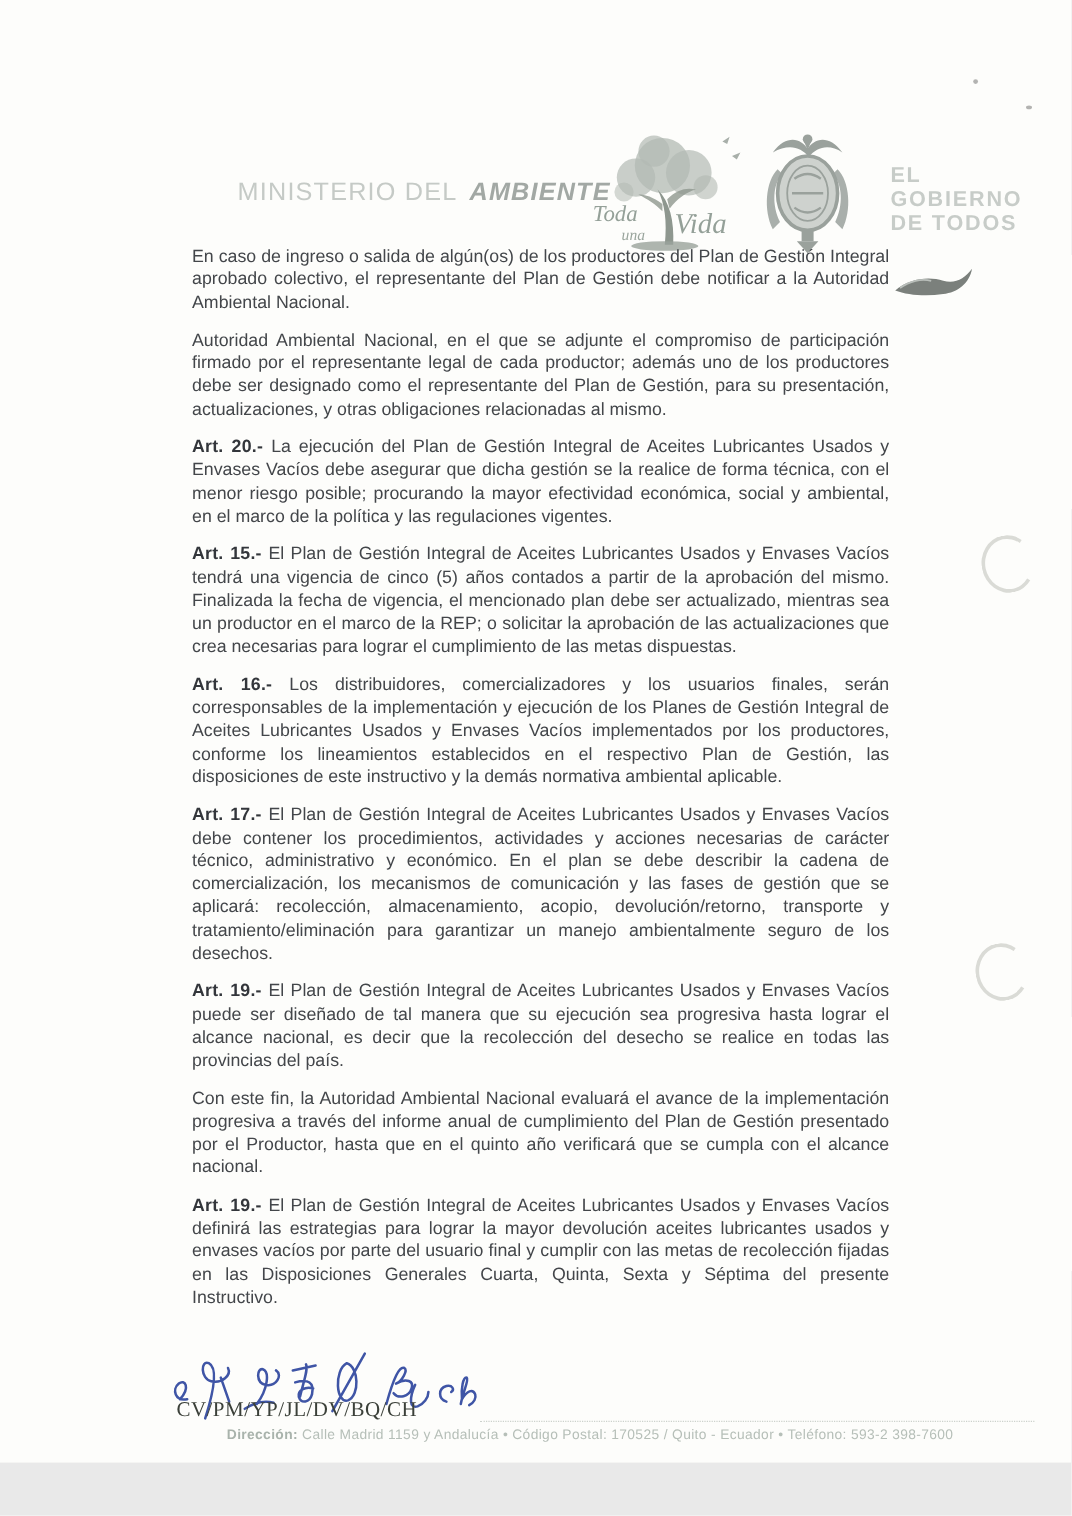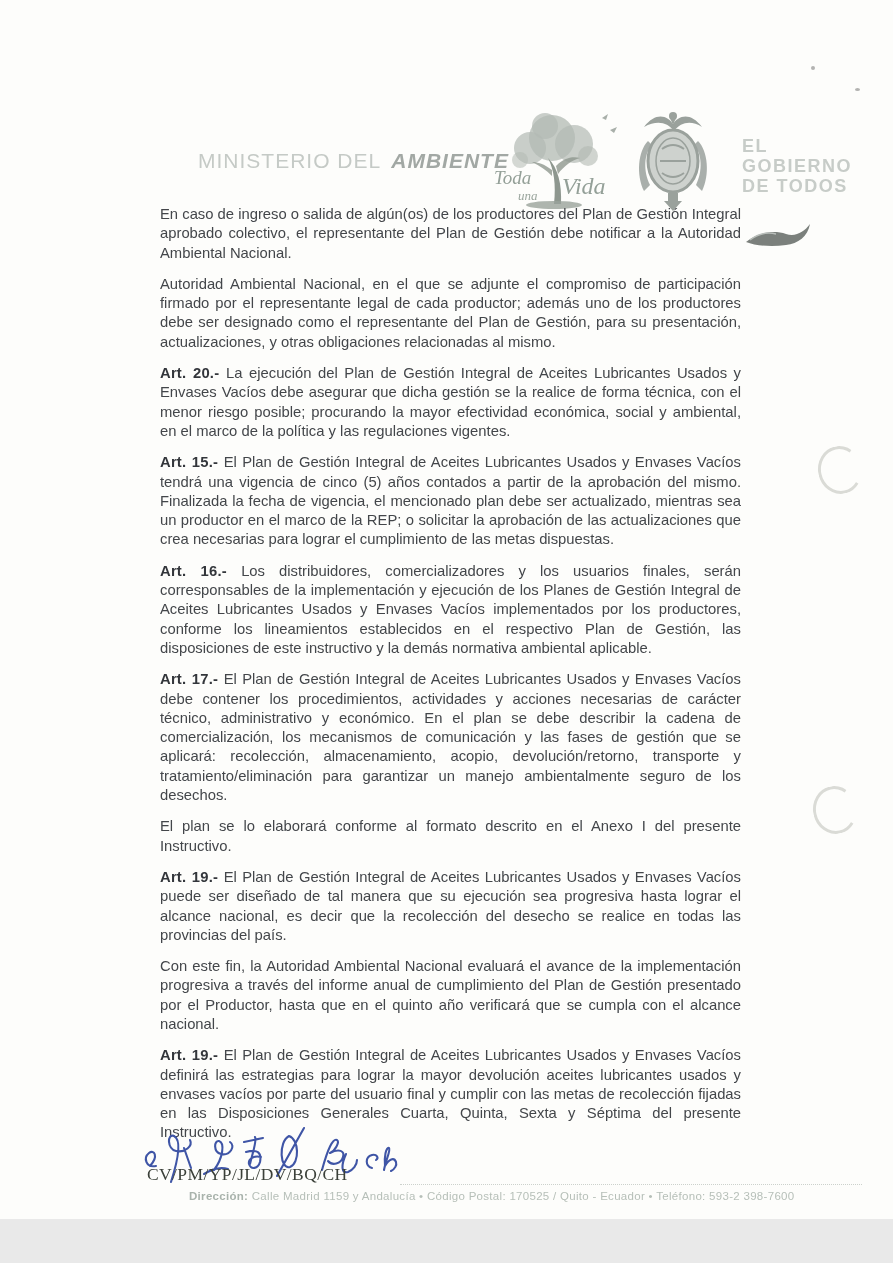--- a/index.html
+++ b/index.html
@@ -134,21 +134,20 @@
     <path d="M6,20 C14,14 24,12 32,14" stroke="#b9beba" stroke-width="1.5" fill="none"></path>
   </svg>
 
   <div class="doc-body">
       <p>En caso de ingreso o salida de algún(os) de los productores del Plan de Gestión Integral aprobado colectivo, el representante del Plan de Gestión debe notificar a la Autoridad Ambiental Nacional.</p>
       <p>Autoridad Ambiental Nacional, en el que se adjunte el compromiso de participación firmado por el representante legal  de cada productor; además uno de los productores debe ser designado como el representante del Plan de Gestión, para su presentación, actualizaciones, y otras obligaciones relacionadas al mismo.</p>
       <p><strong>Art. 20.- </strong>La ejecución del Plan de Gestión Integral de Aceites Lubricantes Usados y Envases Vacíos debe asegurar que dicha gestión se la realice de forma técnica, con el menor riesgo posible; procurando la mayor efectividad económica, social y ambiental, en el marco de la política y las regulaciones vigentes.</p>
       <p><strong>Art. 15.- </strong>El Plan de Gestión Integral de Aceites Lubricantes Usados y Envases Vacíos tendrá una vigencia de cinco (5) años contados a partir de la aprobación del mismo. Finalizada la fecha de vigencia, el mencionado plan debe ser actualizado, mientras sea un productor en el marco de la REP; o solicitar la aprobación de las actualizaciones que crea necesarias para lograr el cumplimiento de las metas dispuestas.</p>
       <p><strong>Art. 16.- </strong>Los distribuidores, comercializadores y los usuarios finales, serán corresponsables de la implementación y ejecución de los Planes de Gestión Integral de Aceites Lubricantes Usados y Envases Vacíos implementados por los productores, conforme los lineamientos establecidos en el respectivo Plan de Gestión, las disposiciones de este instructivo y la demás normativa ambiental aplicable.</p>
       <p><strong>Art. 17.- </strong>El Plan de Gestión Integral de Aceites Lubricantes Usados y Envases Vacíos debe contener los procedimientos, actividades y acciones necesarias de carácter técnico, administrativo y económico. En el plan se debe describir la cadena de comercialización, los mecanismos de comunicación y las fases de gestión que se aplicará: recolección, almacenamiento, acopio, devolución/retorno, transporte y tratamiento/eliminación para garantizar un manejo ambientalmente seguro de los desechos.</p>
-      <p>El plan se lo elaborará conforme al formato descrito en el Anexo I del presente Instructivo.</p>
       <p><strong>Art. 19.- </strong>El Plan de Gestión Integral de Aceites Lubricantes Usados y Envases Vacíos puede ser diseñado de tal manera que su ejecución sea progresiva hasta lograr el alcance nacional, es decir que la recolección del desecho se realice en todas las provincias del país.</p>
       <p>Con este fin, la Autoridad Ambiental Nacional evaluará el avance de la implementación progresiva a través del informe anual de cumplimiento del Plan de Gestión presentado por el Productor, hasta que en el quinto año verificará que se cumpla con el alcance nacional.</p>
       <p><strong>Art. 19.- </strong>El Plan de Gestión Integral de Aceites Lubricantes Usados y Envases Vacíos definirá las estrategias para lograr la mayor devolución aceites lubricantes usados y envases vacíos por parte del usuario final y cumplir con las metas de recolección fijadas en las Disposiciones Generales Cuarta, Quinta, Sexta y Séptima del presente Instructivo.</p>
     </div>
 
   <svg class="sig-svg" width="270" height="62" viewBox="0 0 270 62">
     <g fill="none" stroke="#3f55a6" stroke-width="2.1" stroke-linecap="round" stroke-linejoin="round">
       <path d="M10,40 c9,-10 4,-17 -1,-13 c-6,5 -3,15 7,13"></path>
       <path d="M31,56 C38,34 42,14 34,10 c-7,-3 -7,13 2,15 c9,2 17,-5 14,-11 M44,22 l7,20"></path>
       <path d="M74,44 c9,-12 11,-27 5,-29 c-5,-1 -6,11 2,13 c9,2 15,-8 9,-12 M64,48 c8,-5 17,-7 24,-5"></path>

